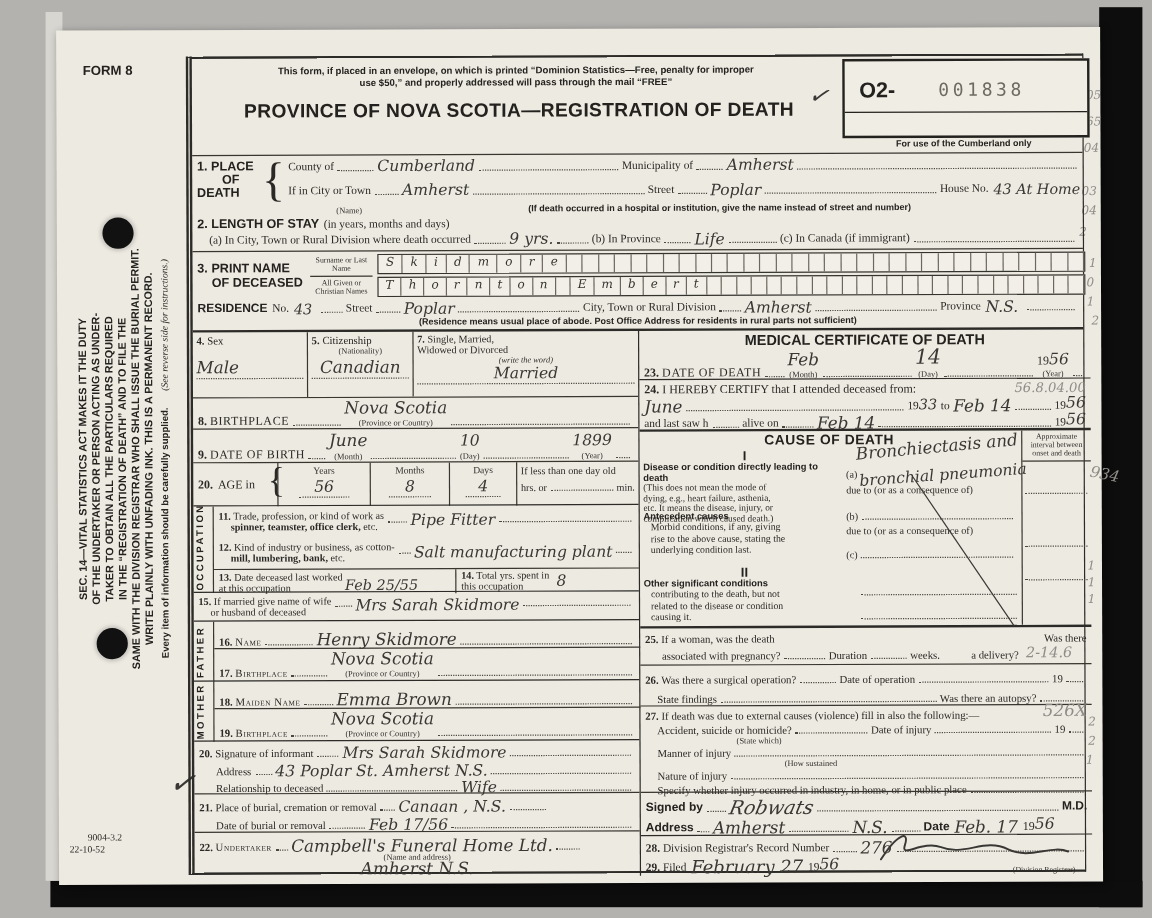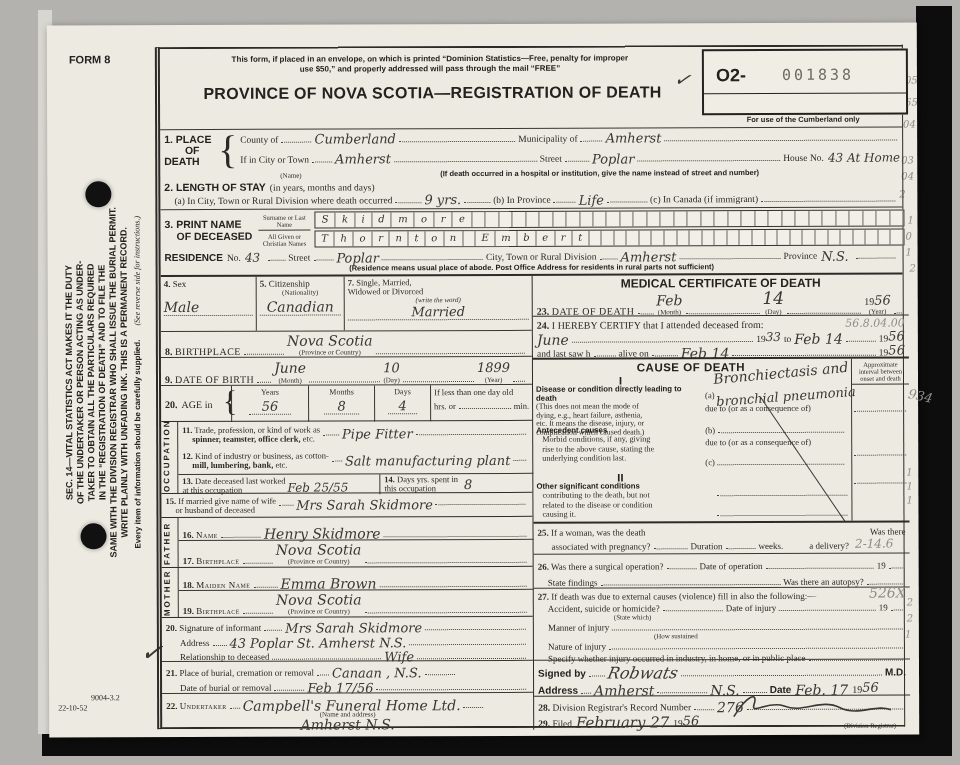--- a/index.html
+++ b/index.html
@@ -49,21 +49,21 @@
       <div>IN THE “REGISTRATION OF DEATH” AND TO FILE THE</div>
       <div>SAME WITH THE DIVISION REGISTRAR WHO SHALL ISSUE THE BURIAL PERMIT.</div>
       <div>WRITE PLAINLY WITH UNFADING INK.  THIS IS A PERMANENT RECORD.</div>
     </div>
     <div style="font-size:8px;margin-top:3px;display:flex;justify-content:center;gap:14px;">
       <span class="bs" style="font-size:8px;">Every item of information should be carefully supplied.</span>
       <span class="sr" style="font-style:italic;font-size:8px;">(See reverse side for instructions.)</span>
     </div>
   </div>
 
-  <div class="abs sr" style="left:24px;top:668px;font-size:8px;margin-left:18px;">9004-3.2</div>
+  <div class="abs sr" style="left:24px;top:668px;font-size:8px;">9004-3.2</div>
   <div class="abs sr" style="left:9px;top:678px;font-size:8px;">22-10-52</div>
   <div class="abs hw" style="left:92px;top:612px;font-size:26px;transform:rotate(8deg);">✓</div>
 
   <div class="abs pc" style="left:856px;top:28px;font-size:10px;">1</div>
   <div class="abs pc" style="left:858px;top:52px;font-size:10px;">05</div>
   <div class="abs pc" style="left:858px;top:74px;font-size:10px;">65</div>
   <div class="abs pc" style="left:856px;top:96px;font-size:10px;">04</div>
   <div class="abs pc" style="left:854px;top:132px;font-size:10px;">03</div>
   <div class="abs pc" style="left:854px;top:148px;font-size:10px;">04</div>
   <div class="abs pc" style="left:852px;top:166px;font-size:10px;">2</div>
@@ -340,21 +340,21 @@
               <span class="fill" style="max-width:10px;"></span>
               <span class="hw" style="font-size:13px;margin-bottom:0;">Salt manufacturing plant</span>
               <span class="fill"></span>
             </div>
             <div style="display:flex;height:20px;border-top:1px solid #38362f;">
               <div class="ln" style="width:202px;border-right:1px solid #38362f;font-size:8.5px;align-items:flex-end;">
                 <span class="sr" style="line-height:9px;"><b>13.</b> <span>Date deceased last worked</span><br><span>at this occupation</span></span>
                 <span class="hw" style="font-size:12px;margin-left:2px;">Feb 25/55</span>
               </div>
               <div class="ln" style="flex:1;font-size:8.5px;align-items:center;">
-                <span class="sr" style="line-height:9px;"><b>14.</b> <span>Days yrs. spent in</span><br><span>this occupation</span></span>
+                <span class="sr" style="line-height:9px;"><b>14.</b> <span>Total yrs. spent in</span><br><span>this occupation</span></span>
                 <span class="hw" style="font-size:13px;margin-left:6px;">8</span>
               </div>
             </div>
           </div>
         </div>
 
         <div class="abs ln" style="left:0;top:216px;width:100%;height:24px;border-top:1.5px solid #2d2b27;font-size:8.5px;align-items:center;">
           <span class="sr" style="line-height:9px;"><b>15.</b> <span>If married give name of wife</span><br><span style="padding-left:10px;">or husband of deceased</span></span>
           <span class="fill" style="max-width:14px;"></span>
           <span class="hw" style="font-size:13px;">Mrs Sarah Skidmore</span>

